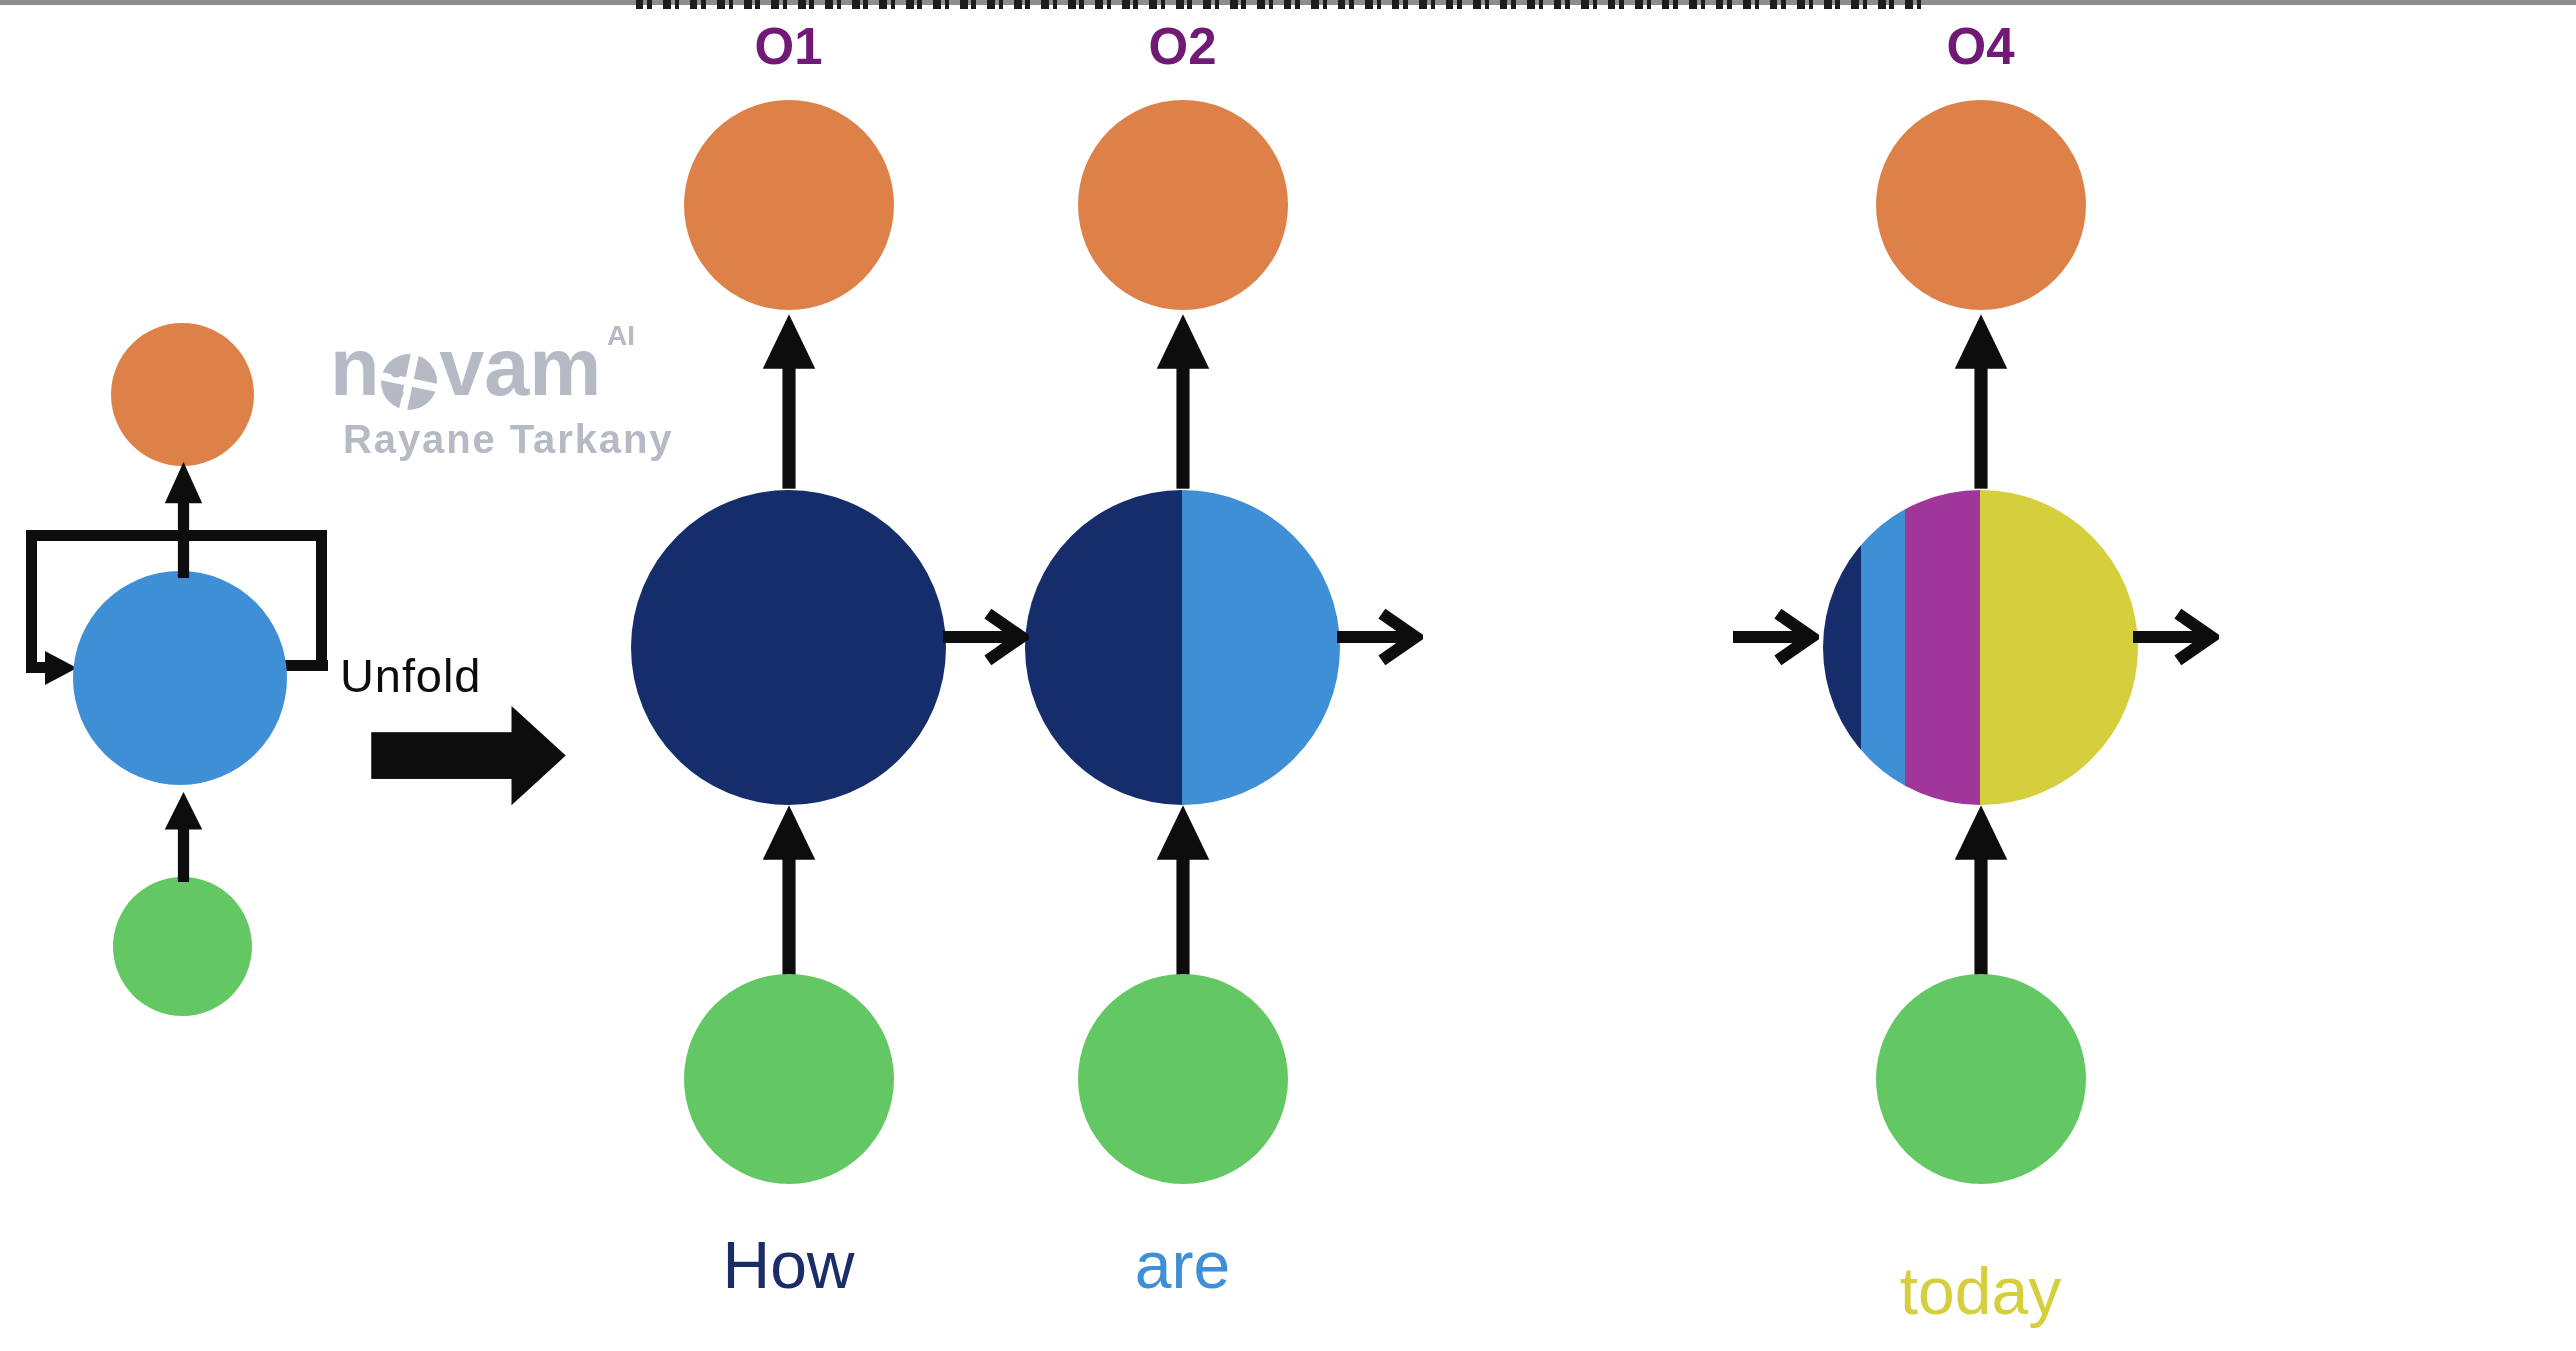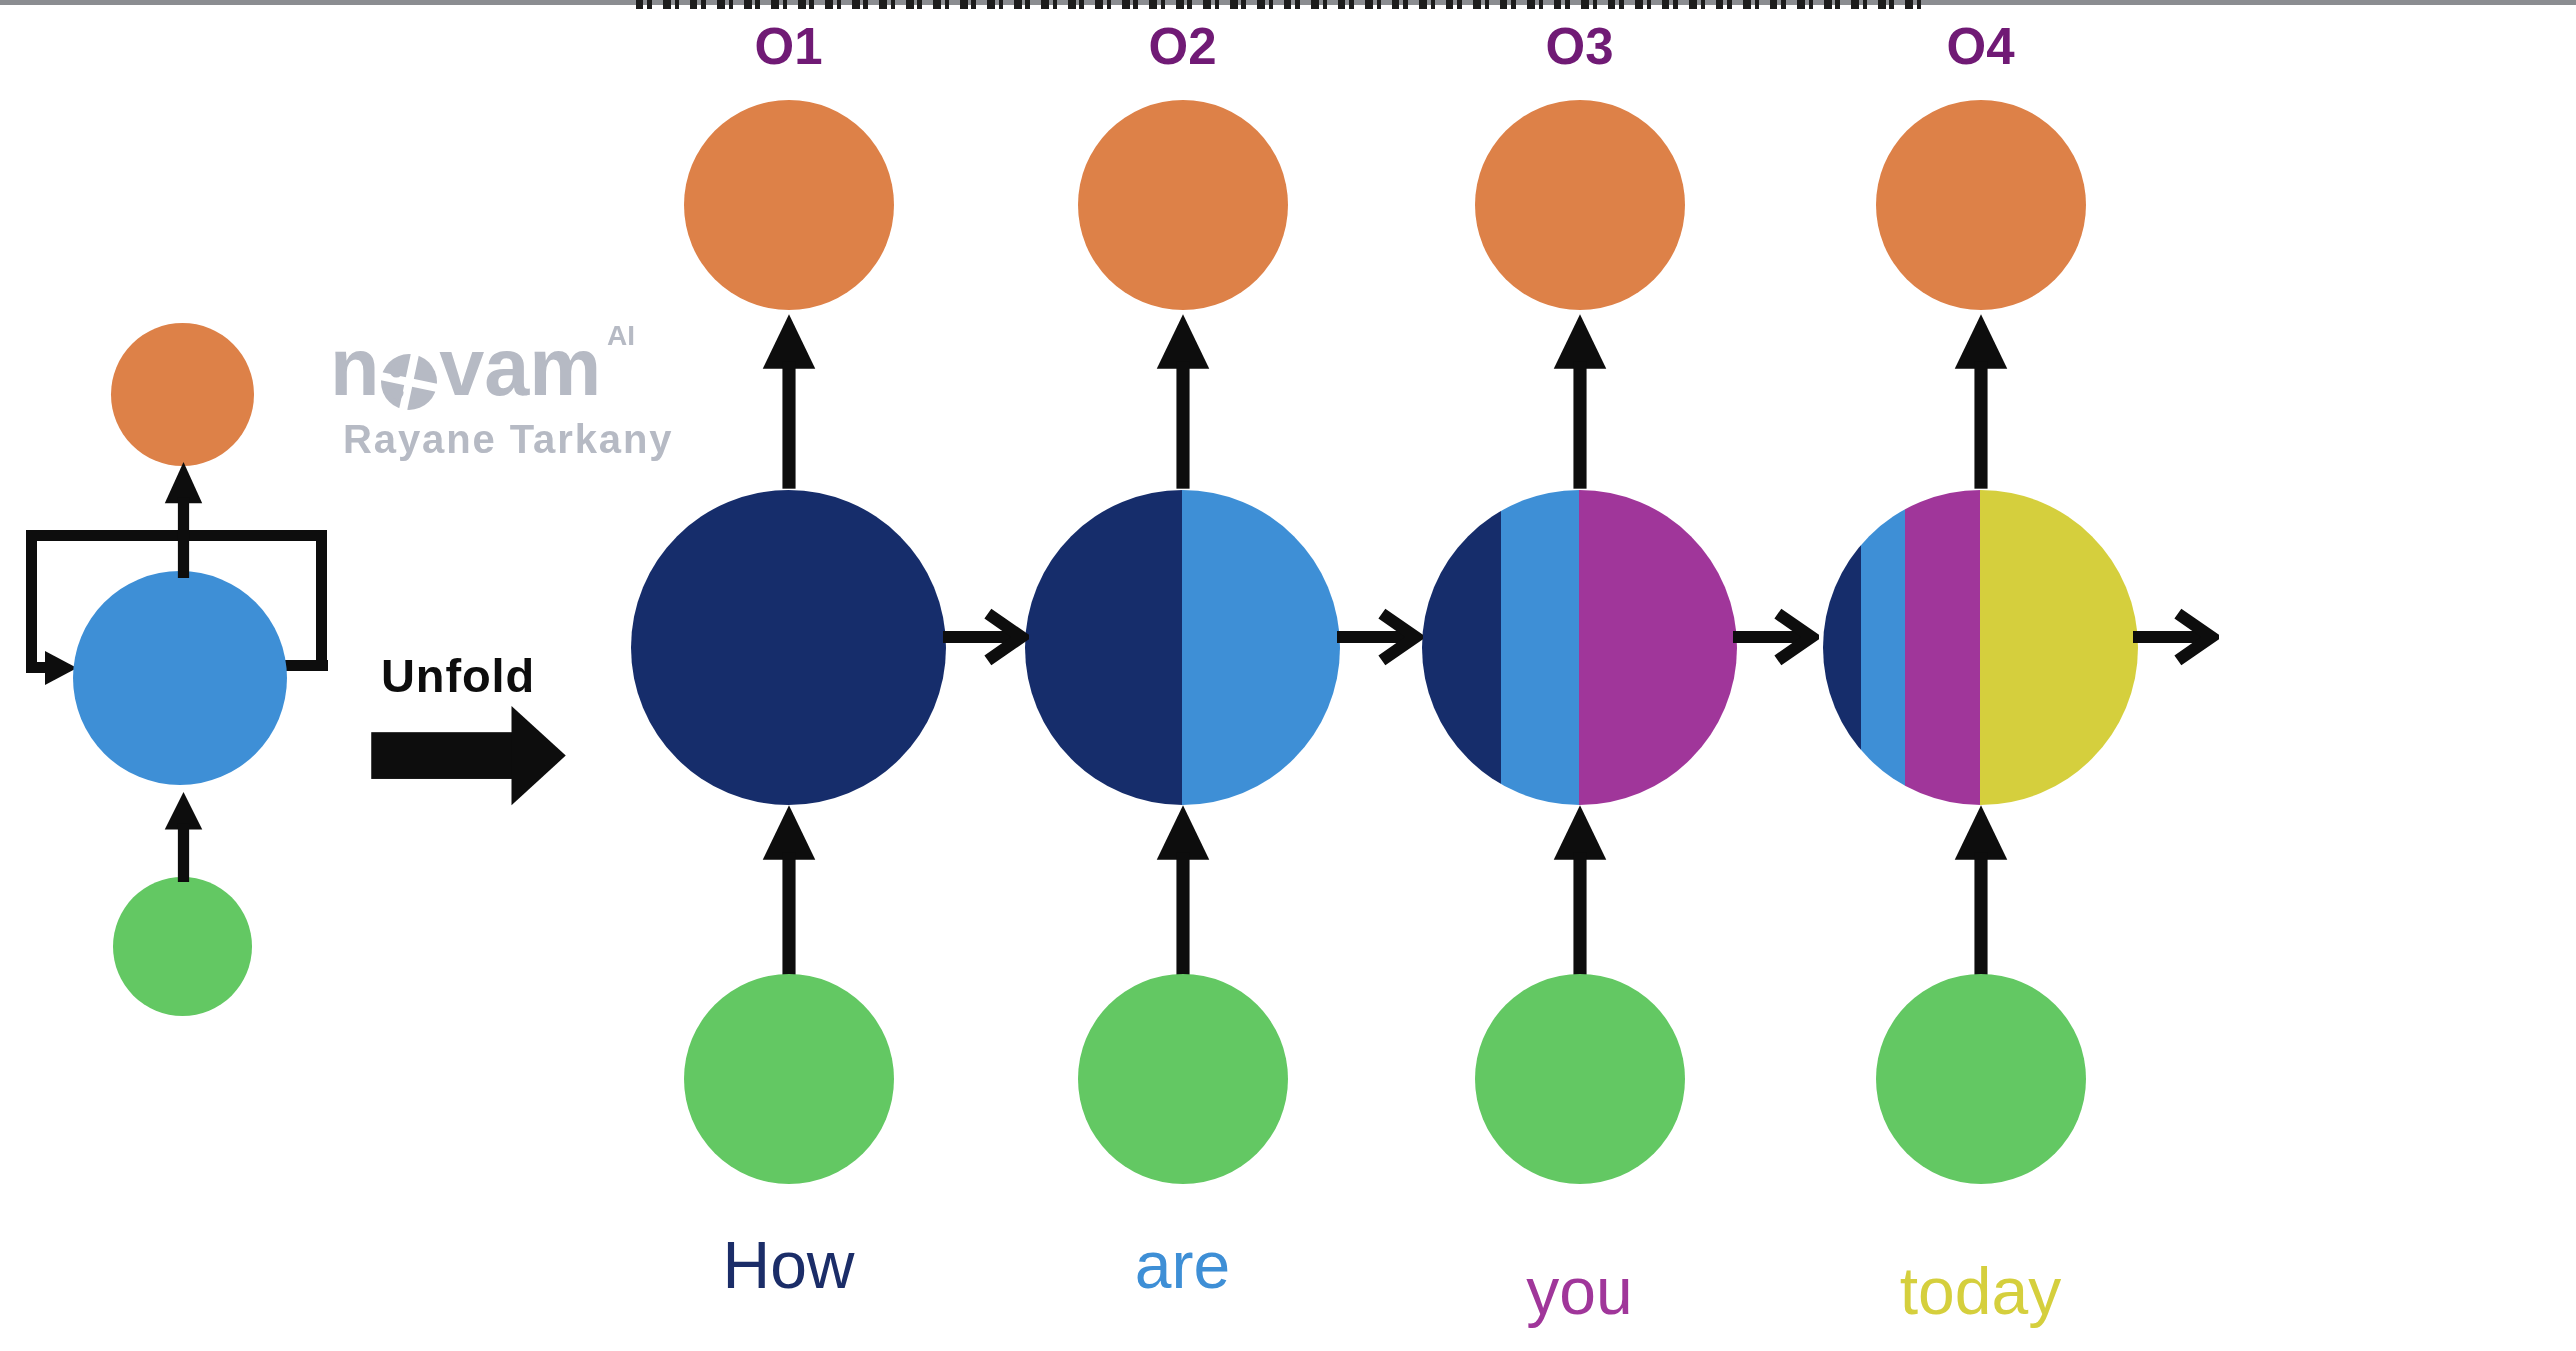--- a/index.html
+++ b/index.html
@@ -30,21 +30,21 @@
   .loop-left{left:26px;top:530px;width:11.3px;height:143px;}
   .loop-right{left:316px;top:530px;width:11.3px;height:141px;}
   .loop-conn{left:284px;top:660px;width:44px;height:11.3px;}
   .loop-shaft{left:26px;top:662px;width:22.5px;height:11.3px;}
   .loop-head{
     position:absolute;left:45px;top:651px;width:0;height:0;
     border-top:17px solid transparent;border-bottom:17px solid transparent;border-left:32px solid #0d0d0d;
   }
   .mini-arrow{position:absolute;}
   
-  .unfold-label{position:absolute;left:381px;top:648px;font-size:47px;font-weight:bold;letter-spacing:0.9px;color:#0d0d0d;}
+  .unfold-label{position:absolute;left:340px;top:648px;font-size:47px;font-weight:normal;letter-spacing:0.9px;color:#0d0d0d;}
   .unfold-arrow{position:absolute;left:369px;top:706px;}
   
   .column{position:absolute;top:0;width:315px;height:1352px;}
   .col1{left:631px;} .col2{left:1025px;} .col3{left:1422px;} .col4{left:1823px;} .col5{left:2216px;}
   .o-label{position:absolute;left:50%;transform:translateX(-50%);top:17px;font-size:51px;font-weight:bold;color:#701a75;}
   .out-circle{left:53px;top:100px;width:210px;height:210px;}
   .hidden-circle{left:0px;top:490px;width:315px;height:315px;}
   .in-circle{left:53px;top:974px;width:210px;height:210px;}
   .v-arrow{position:absolute;left:50%;transform:translateX(-50%);}
   .v-arrow.out{top:314px;}
@@ -132,35 +132,20 @@
       </svg>
     <div class="circle hidden-circle" style="background: linear-gradient(90deg, rgb(22, 45, 107) 0%, rgb(22, 45, 107) 50%, rgb(62, 143, 214) 50%, rgb(62, 143, 214) 100%);"></div>
     <svg class="v-arrow in" width="60" height="175" viewBox="0 0 64 186">
         <polygon points="32,0 4,58 60,58" fill="#0d0d0d"></polygon>
         <rect x="25" y="50" width="14" height="136" fill="#0d0d0d"></rect>
       </svg>
     <div class="circle in-circle" style="background: rgb(99, 200, 99);"></div>
     <div class="word" style="color: rgb(62, 143, 214);">are</div>
   </div>
 
-  <div class="column col3">
-    <div class="o-label">O3</div>
-    <div class="circle out-circle" style="background: rgb(221, 129, 72);"></div>
-    <svg class="v-arrow out" width="60" height="175" viewBox="0 0 64 186">
-        <polygon points="32,0 4,58 60,58" fill="#0d0d0d"></polygon>
-        <rect x="25" y="50" width="14" height="136" fill="#0d0d0d"></rect>
-      </svg>
-    <div class="circle hidden-circle" style="background: linear-gradient(90deg, rgb(22, 45, 107) 0%, rgb(22, 45, 107) 25%, rgb(62, 143, 214) 25%, rgb(62, 143, 214) 50%, rgb(160, 54, 154) 50%, rgb(160, 54, 154) 100%);"></div>
-    <svg class="v-arrow in" width="60" height="175" viewBox="0 0 64 186">
-        <polygon points="32,0 4,58 60,58" fill="#0d0d0d"></polygon>
-        <rect x="25" y="50" width="14" height="136" fill="#0d0d0d"></rect>
-      </svg>
-    <div class="circle in-circle" style="background: rgb(99, 200, 99);"></div>
-    <div class="word" style="color: rgb(160, 54, 154);">you</div>
-  </div>
 
   <div class="column col4">
     <div class="o-label">O4</div>
     <div class="circle out-circle" style="background: rgb(221, 129, 72);"></div>
     <svg class="v-arrow out" width="60" height="175" viewBox="0 0 64 186">
         <polygon points="32,0 4,58 60,58" fill="#0d0d0d"></polygon>
         <rect x="25" y="50" width="14" height="136" fill="#0d0d0d"></rect>
       </svg>
     <div class="circle hidden-circle" style="background: linear-gradient(90deg, rgb(22, 45, 107) 0%, rgb(22, 45, 107) 12%, rgb(62, 143, 214) 12%, rgb(62, 143, 214) 26%, rgb(160, 54, 154) 26%, rgb(160, 54, 154) 50%, rgb(213, 207, 61) 50%, rgb(213, 207, 61) 100%);"></div>
     <svg class="v-arrow in" width="60" height="175" viewBox="0 0 64 186">

